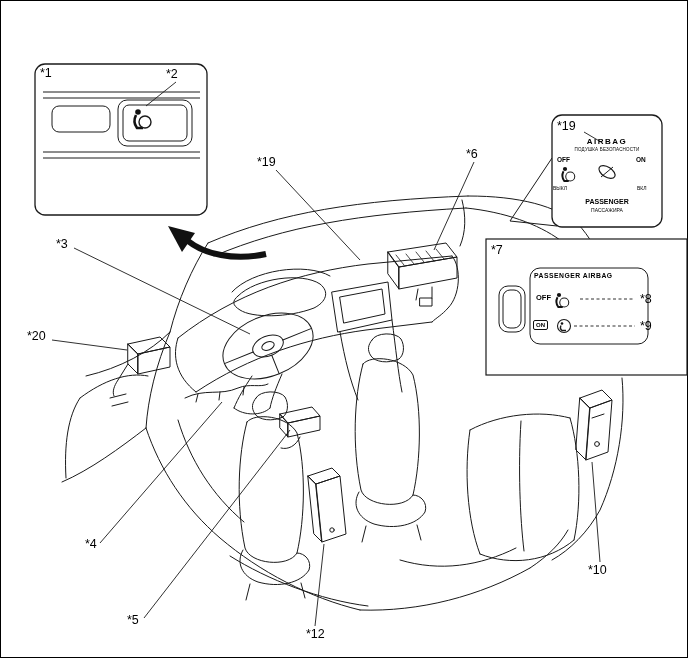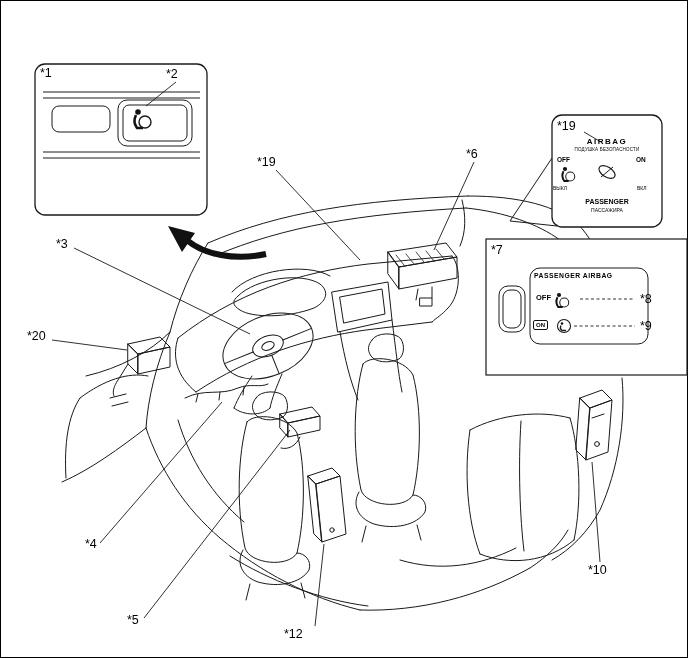--- a/index.html
+++ b/index.html
@@ -215,21 +215,21 @@
 <div class="callout" style="left:166px;top:68px">*2</div>
 <div class="callout" style="left:56px;top:238px">*3</div>
 <div class="callout" style="left:85px;top:538px">*4</div>
 <div class="callout" style="left:127px;top:614px">*5</div>
 <div class="callout" style="left:466px;top:148px">*6</div>
 <div class="callout" style="left:491px;top:244px">*7</div>
 <div class="callout" style="left:640px;top:293px">*8</div>
 <div class="callout" style="left:640px;top:320px">*9</div>
 <div class="callout" style="left:27px;top:330px">*20</div>
 <div class="callout" style="left:257px;top:156px">*19</div>
-<div class="callout" style="left:284px;top:628px">*12</div>
+<div class="callout" style="left:306px;top:628px">*12</div>
 <div class="callout" style="left:588px;top:564px">*10</div>
 <div class="callout" style="left:557px;top:120px">*19</div>
 
 <div class="t center bold" style="left:556px;top:138px;width:102px;font-size:8px;letter-spacing:1.5px">AIRBAG</div>
 <div class="t center" style="left:556px;top:148px;width:102px;font-size:4.5px;letter-spacing:0.2px">ПОДУШКА БЕЗОПАСНОСТИ</div>
 <div class="t bold" style="left:557px;top:157px;font-size:6.5px">OFF</div>
 <div class="t bold" style="left:636px;top:157px;font-size:6.5px">ON</div>
 <div class="t" style="left:553px;top:186px;font-size:5px">ВЫКЛ</div>
 <div class="t" style="left:637px;top:186px;font-size:5px">ВКЛ</div>
 <div class="t center bold" style="left:556px;top:198px;width:102px;font-size:7px">PASSENGER</div>

